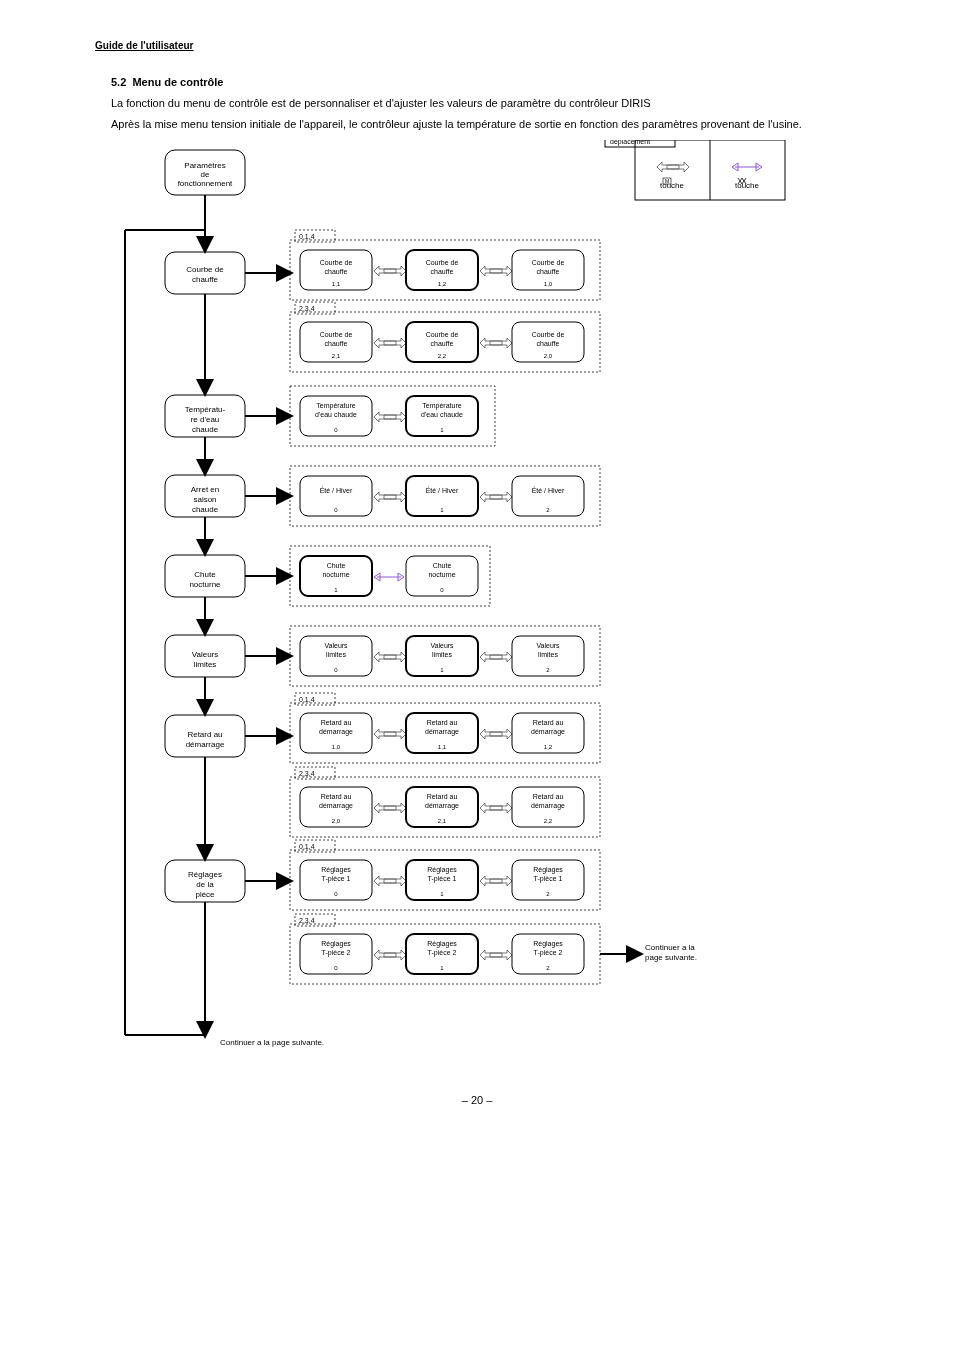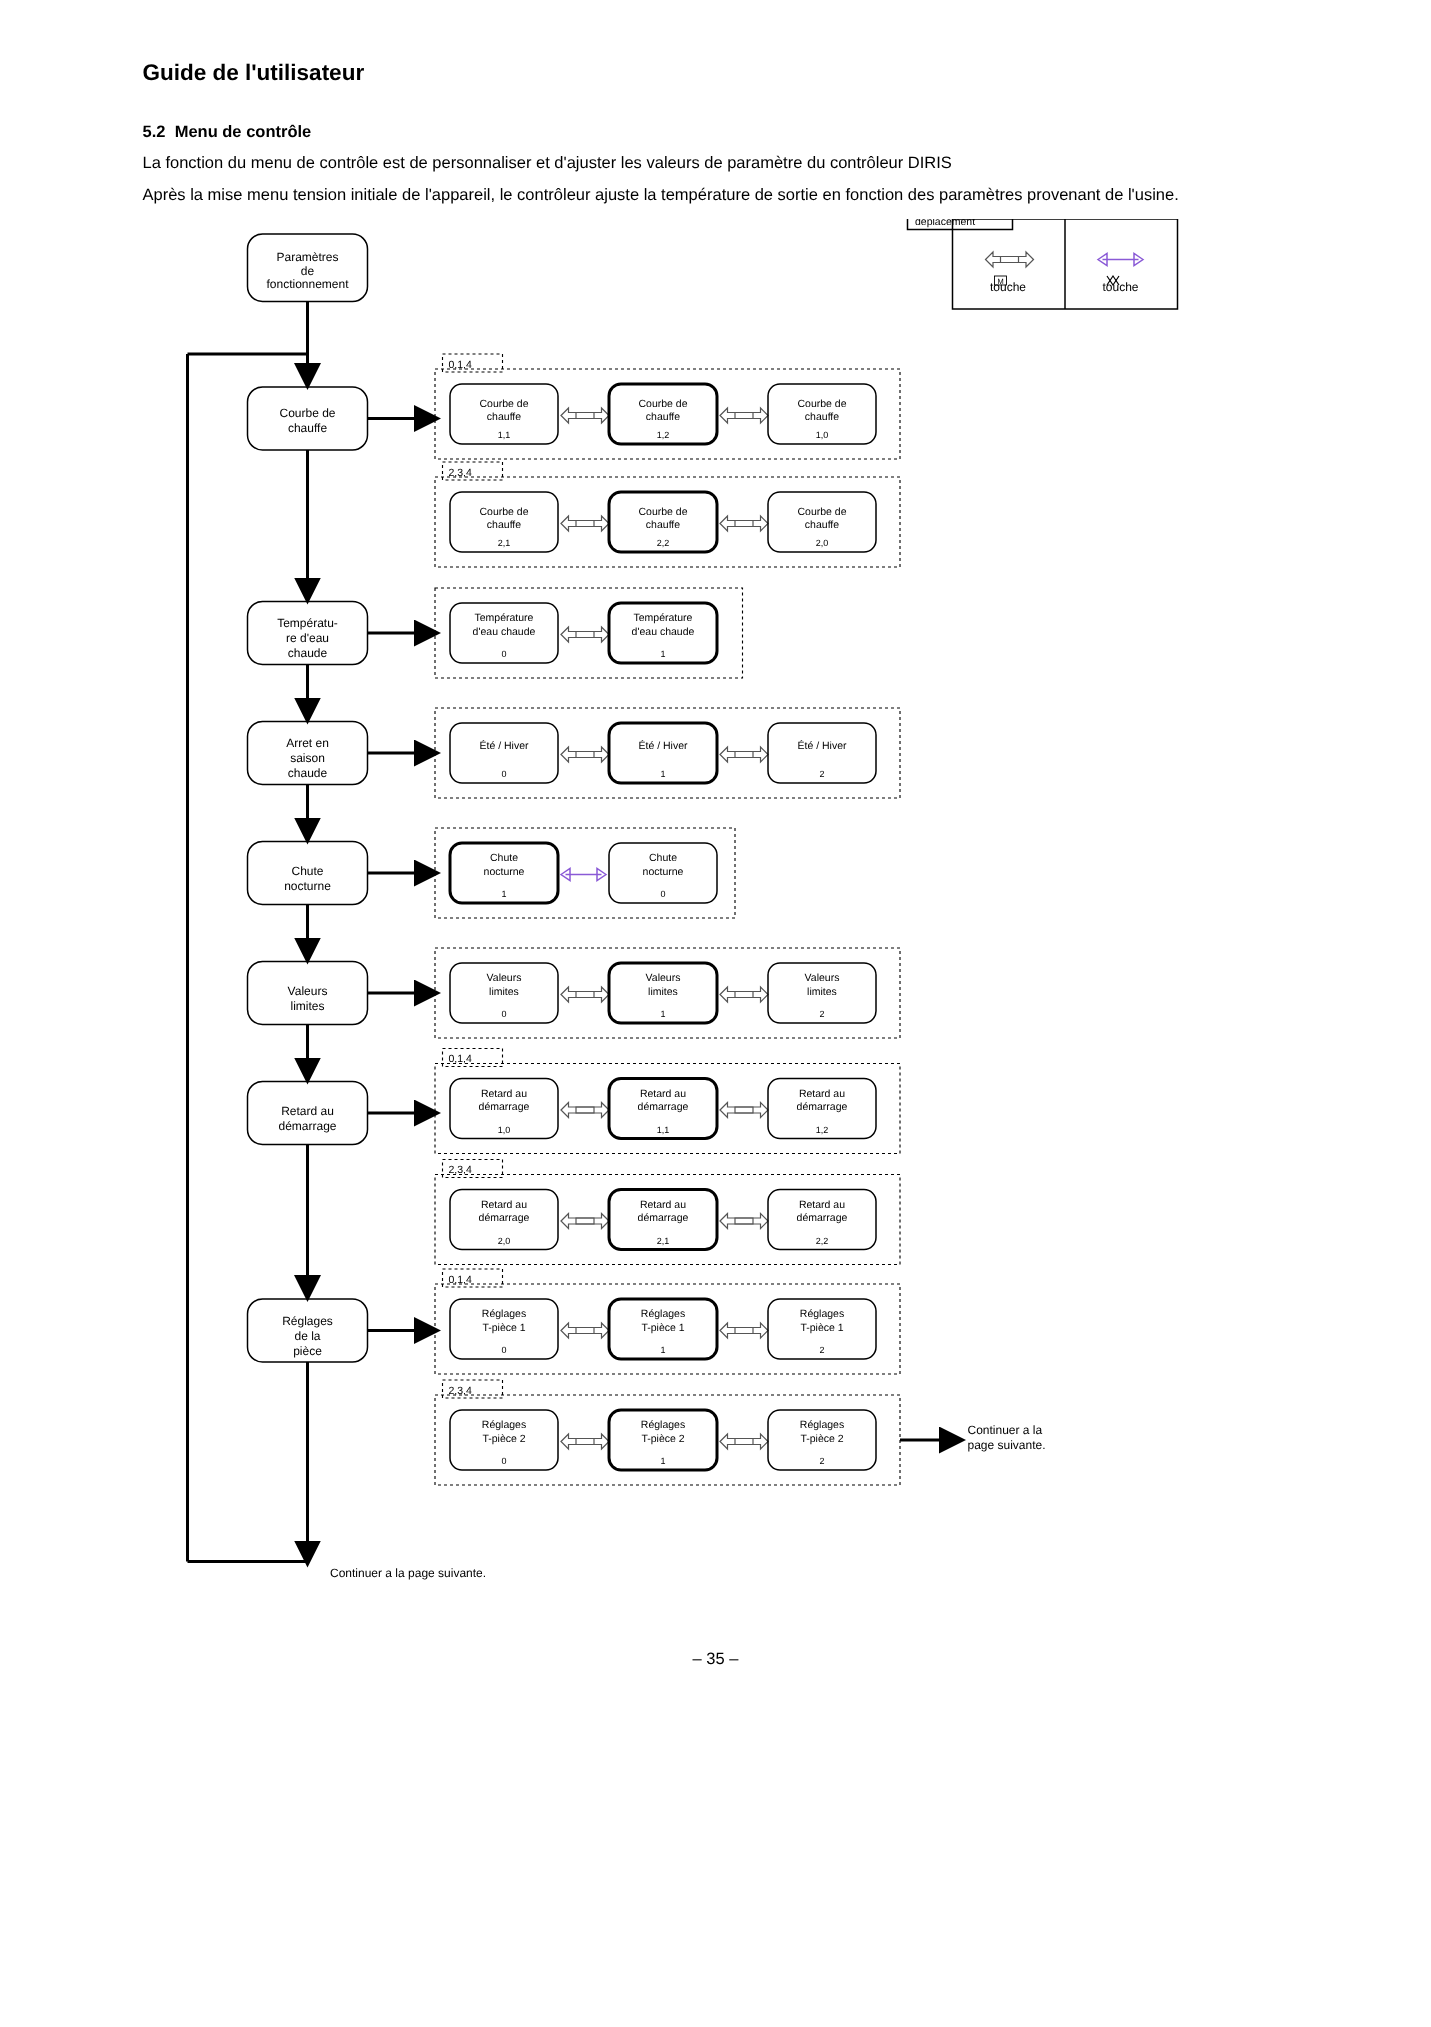--- a/index.html
+++ b/index.html
@@ -3,22 +3,22 @@
 <meta charset="utf-8">
 <style>
   * { box-sizing: border-box; margin: 0; padding: 0; }
   body {
     font-family: Arial, sans-serif;
     width: 954px;
     padding: 40px 95px 40px 95px;
     font-size: 11px;
     color: #000;
   }
-  .header-title { font-size: 15px; font-weight: bold; margin-bottom: 24px; }
-  .para { margin: 6px 0; line-height: 1.35; }
+  .header-title { font-size: 10px; font-weight: bold; margin-bottom: 24px; text-decoration: underline; }
+  .para { margin: 6px 16px; line-height: 1.35; }
   svg { display: block; margin: 8px 0; }
   .page-footer { text-align: center; margin-top: 24px; font-size: 11px; }
   text { font-family: Arial, sans-serif; }
   .box { fill: none; stroke: #000; stroke-width: 1; }
   .box-bold { fill: none; stroke: #000; stroke-width: 2; }
   .dash { fill: none; stroke: #000; stroke-width: 0.75; stroke-dasharray: 2 2; }
 </style>
 </head>
 <body>
 
@@ -311,13 +311,13 @@
   </g>
   <line x1="30" y1="895" x2="110" y2="895" stroke="#000" stroke-width="2"></line>
 
   <line x1="505" y1="814" x2="545" y2="814" stroke="#000" stroke-width="2" marker-end="url(#ah)"></line>
   <text x="550" y="810" font-size="8">Continuer a la</text>
   <text x="550" y="820" font-size="8">page suivante.</text>
 
   <text x="125" y="905" font-size="8">Continuer a la page suivante.</text>
 </svg>
 
-<div class="page-footer">– 35 –</div>
+<div class="page-footer">– 20 –</div>
 
 </body></html>

